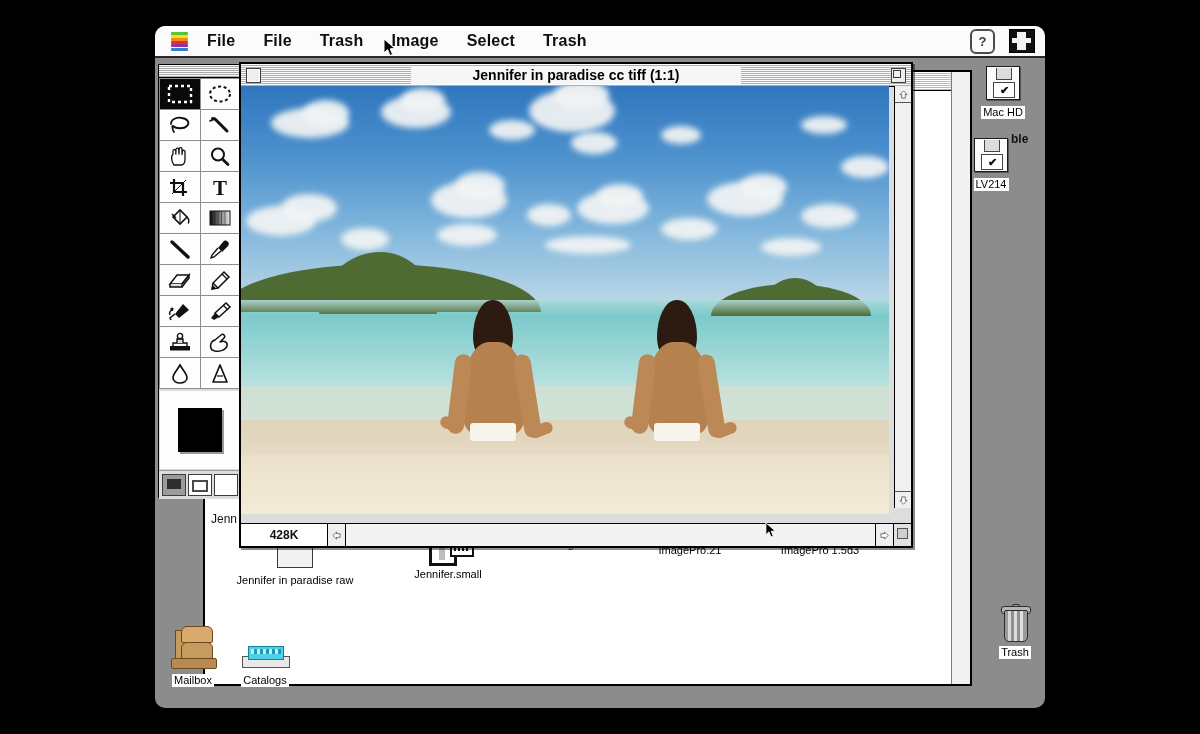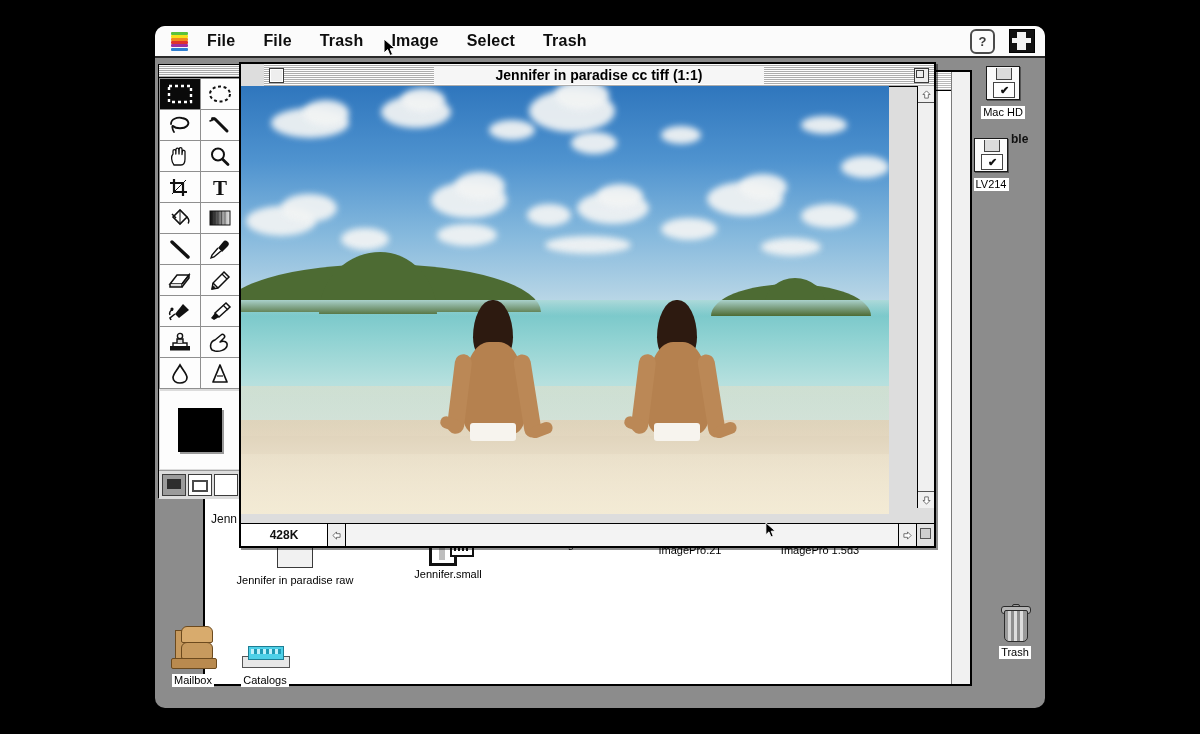--- a/index.html
+++ b/index.html
@@ -56,21 +56,21 @@
   #modebar{display:flex;gap:2px;padding:3px;background:#dcdcdc;border-top:1px solid #999;}
   .mode{flex:1;height:20px;background:#fff;border:1px solid #3d3d3d;position:relative;}
   .mode.mb1{background:#9b9b9b;}
   .mode.mb1::after{content:"";position:absolute;left:4px;top:4px;right:4px;bottom:6px;
        background:#2d2d2d;}
   .mode.mb2::after{content:"";position:absolute;left:3px;top:5px;right:3px;bottom:3px;
        border:2px solid #4a4a4a;}
 
   
   #imgwin{position:absolute;left:84px;top:36px;width:670px;height:482px;
-          background:#ddd;border:2px solid #000;box-shadow:2px 2px 0 rgba(0,0,0,.45);padding-left:23px;}
+          background:#ddd;border:2px solid #000;box-shadow:2px 2px 0 rgba(0,0,0,.45);}
   #iw-title{height:22px;background:repeating-linear-gradient(
             to bottom,#fdfdfd 0 1px,#adadad 1px 2px);
             border-bottom:1px solid #000;display:flex;align-items:center;
             position:relative;}
   #iw-title .closebox{width:13px;height:13px;margin-left:5px;background:#eee;
             border:1px solid #3c3c3c;box-shadow:inset 0 0 0 1px #fff;}
   #iw-title .zoombox{width:13px;height:13px;margin-right:5px;margin-left:auto;
             background:#eee;border:1px solid #3c3c3c;position:relative;}
   #iw-title .zoombox::after{content:"";position:absolute;left:1px;top:1px;width:6px;height:6px;
             border:1px solid #3c3c3c;}

